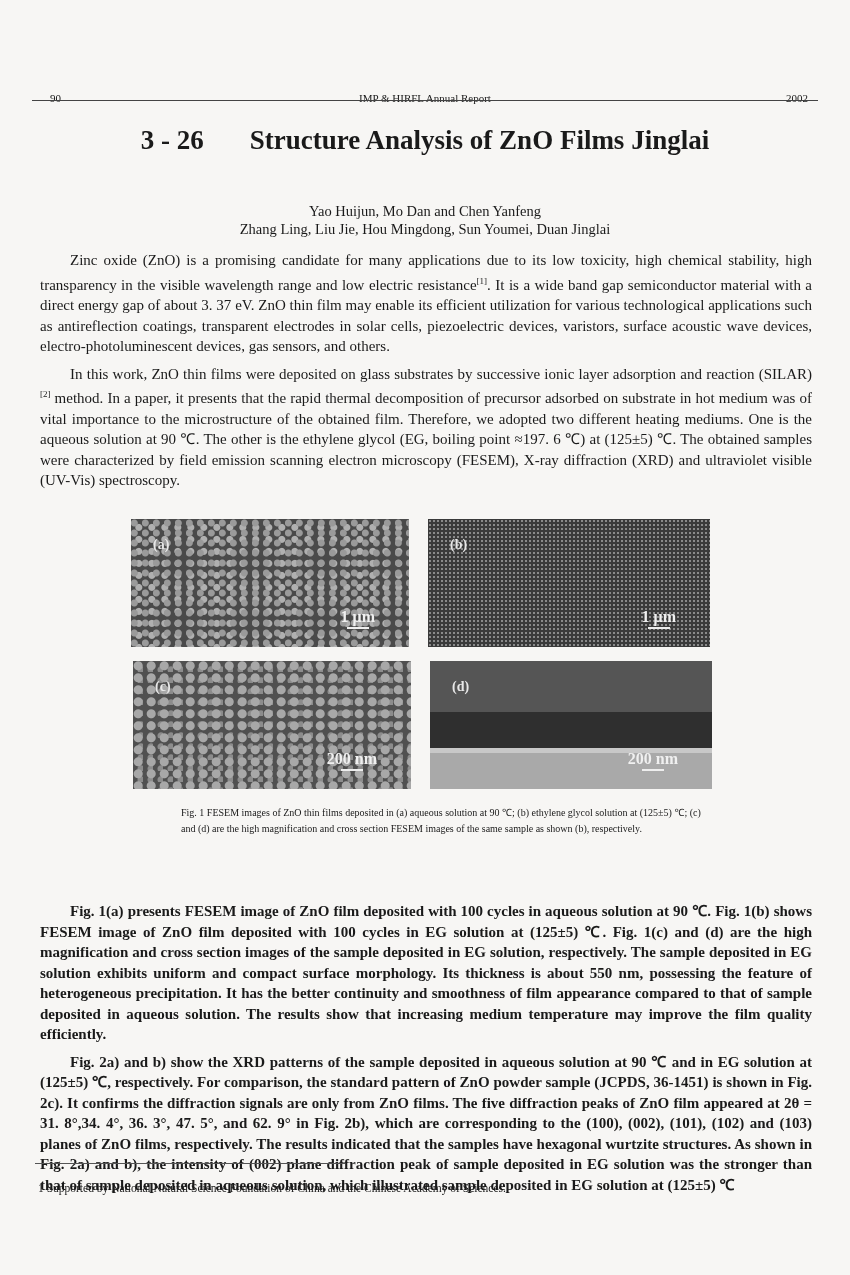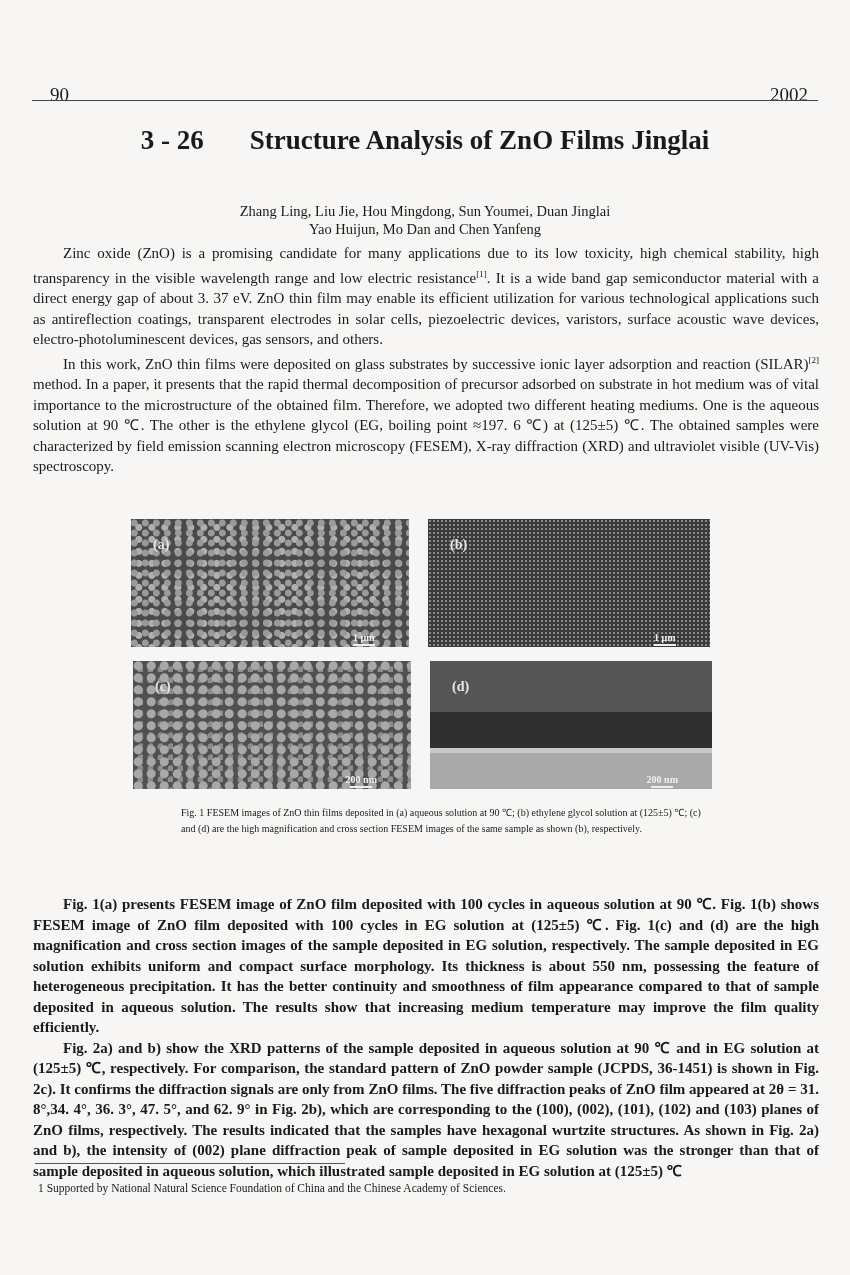--- a/index.html
+++ b/index.html
@@ -1,66 +1,67 @@
 <!DOCTYPE html>
 <html><head>
 <meta charset="utf-8">
 <style>
   html, body { margin: 0; padding: 0; }
   body {
     width: 850px; height: 1275px; background: #f7f6f4; position: relative; overflow: hidden;
     font-family: "Liberation Serif", serif; color: #1a1a1a;
   }
-  .header { position: absolute; left: 42px; right: 42px; top: 80px; height: 24px; font-size: 19px; }
+  .header { position: absolute; left: 42px; right: 42px; top: 88px; height: 24px; font-size: 11px; }
   .header .pn { position: absolute; left: 8px; top: 4px; }
   .header .jn { position: absolute; left: 0; right: 0; text-align: center; top: 4px; }
   .header .yr { position: absolute; right: 0; top: 4px; }
   .hrule { position: absolute; left: 32px; right: 32px; top: 100px; border-top: 1.5px solid #444; }
   .title { position: absolute; left: 0; right: 0; top: 124px; text-align: center; font-weight: bold; font-size: 27px; line-height: 32px; }
   .title .num { margin-right: 46px; }
   .title sup { font-size: 14px; }
   .authors { position: absolute; left: 0; right: 0; top: 202px; text-align: center; font-size: 14.5px; line-height: 18px; }
   .body { position: absolute; left: 33px; width: 786px; font-size: 15px; line-height: 20.5px; text-align: justify; }
-  .body p { margin: 0; text-indent: 30px; }
+  .body p { margin: 7px; text-indent: 30px; }
   .body sup { font-size: 9px; }
   .figure { position: absolute; left: 131px; top: 519px; width: 590px; height: 272px; }
   .panel { position: absolute; overflow: hidden; }
   .panel .lbl { position: absolute; left: 22px; top: 18px; color: #e8e8e8; font-weight: bold; font-size: 14px; }
-  .panel .scale { position: absolute; right: 34px; bottom: 1px; color: #f0f0f0; font-weight: bold; font-size: 10px; text-align: left; }
+  .panel .scale { position: absolute; right: 34px; bottom: 18px; color: #f0f0f0; font-weight: bold; font-size: 16px; text-align: left; }
   .panel .scale .bar { display: block; height: 2px; background: #eee; width: 22px; margin: 1px auto 0; }
   #pa { left: 0; top: 0; width: 278px; height: 128px;
     background: radial-gradient(circle at 30% 40%, #9a9a9a 0 3px, transparent 4px) 0 0/11px 10px,
                 radial-gradient(circle at 60% 70%, #b0b0b0 0 3px, transparent 4px) 0 0/13px 12px, #4a4a4a; }
   #pb { left: 297px; top: 0; width: 282px; height: 128px;
     background: radial-gradient(circle, #8a8a8a 0 1px, transparent 1.5px) 0 0/4px 4px, #3a3a3a; }
   #pc { left: 2px; top: 142px; width: 278px; height: 128px;
     background: radial-gradient(circle at 40% 40%, #a8a8a8 0 4px, transparent 5px) 0 0/13px 12px,
                 radial-gradient(circle at 80% 80%, #8c8c8c 0 3px, transparent 4px) 0 0/10px 11px, #505050; }
   #pd { left: 299px; top: 142px; width: 282px; height: 128px;
     background: linear-gradient(#555 0 40%, #2f2f2f 40% 68%, #c8c8c8 68% 72%, #a9a9a9 72% 100%); }
   .caption { position: absolute; left: 181px; top: 805px; width: 530px; font-size: 10px; line-height: 16px; }
   .footrule { position: absolute; left: 35px; width: 310px; top: 1163px; border-top: 1px solid #555; }
   .footnote { position: absolute; left: 38px; top: 1182px; font-size: 11.5px; }
 </style>
 </head>
 <body>
 
 <div class="header">
   <span class="pn">90</span>
+  <span class="jn">IMP &amp; HIRFL Annual Report</span>
   <span class="yr">2002</span>
 </div>
 <div class="hrule"></div>
 
 <div class="title">
   <div><span class="num">3 - 26</span><span>Structure Analysis of ZnO Films Jinglai</span></div>
 </div>
 
 <div class="authors">
+  <div>Yao Huijun, Mo Dan and Chen Yanfeng</div>
   <div>Zhang Ling, Liu Jie, Hou Mingdong, Sun Youmei, Duan Jinglai</div>
-  <div>Yao Huijun, Mo Dan and Chen Yanfeng</div>
 </div>
 
 <div class="body" style="top:243px;">
   <p><span>Zinc oxide (ZnO) is a promising candidate for many applications due to its low toxicity, high chemical stability, high transparency in the visible wavelength range and low electric resistance</span><sup>[1]</sup><span>. It is a wide band gap semiconductor material with a direct energy gap of about 3. 37 eV. ZnO thin film may enable its efficient utilization for various technological applications such as antireflection coatings, transparent electrodes in solar cells, piezoelectric devices, varistors, surface acoustic wave devices, electro-photoluminescent devices, gas sensors, and others.</span></p>
   <p><span>In this work, ZnO thin films were deposited on glass substrates by successive ionic layer adsorption and reaction (SILAR)</span><sup>[2]</sup><span> method. In a paper, it presents that the rapid thermal decomposition of precursor adsorbed on substrate in hot medium was of vital importance to the microstructure of the obtained film. Therefore, we adopted two different heating mediums. One is the aqueous solution at 90 ℃. The other is the ethylene glycol (EG, boiling point ≈197. 6 ℃) at (125±5) ℃. The obtained samples were characterized by field emission scanning electron microscopy (FESEM), X-ray diffraction (XRD) and ultraviolet visible (UV-Vis) spectroscopy.</span></p>
 </div>
 
 <div class="figure">
   <div class="panel" id="pa">
     <span class="lbl">(a)</span>

